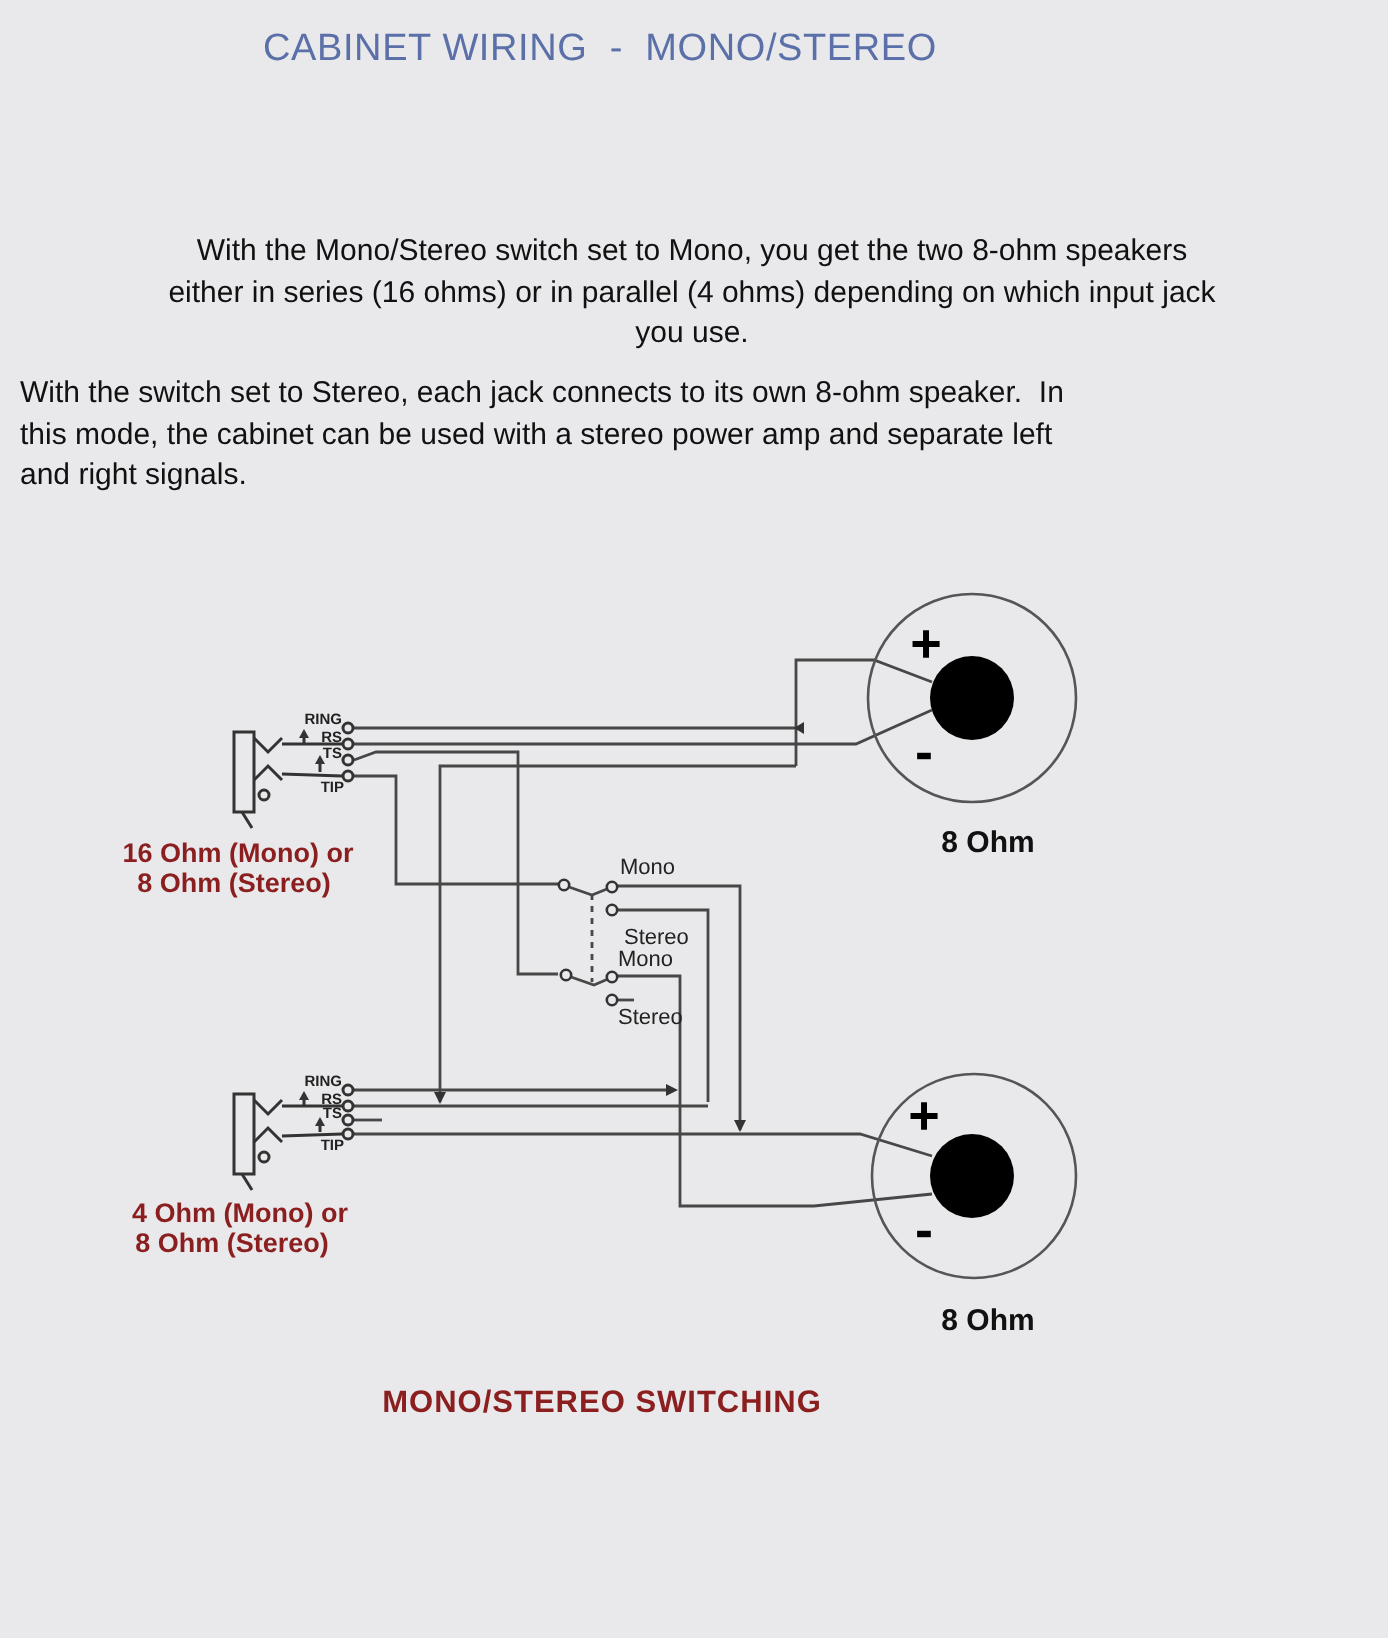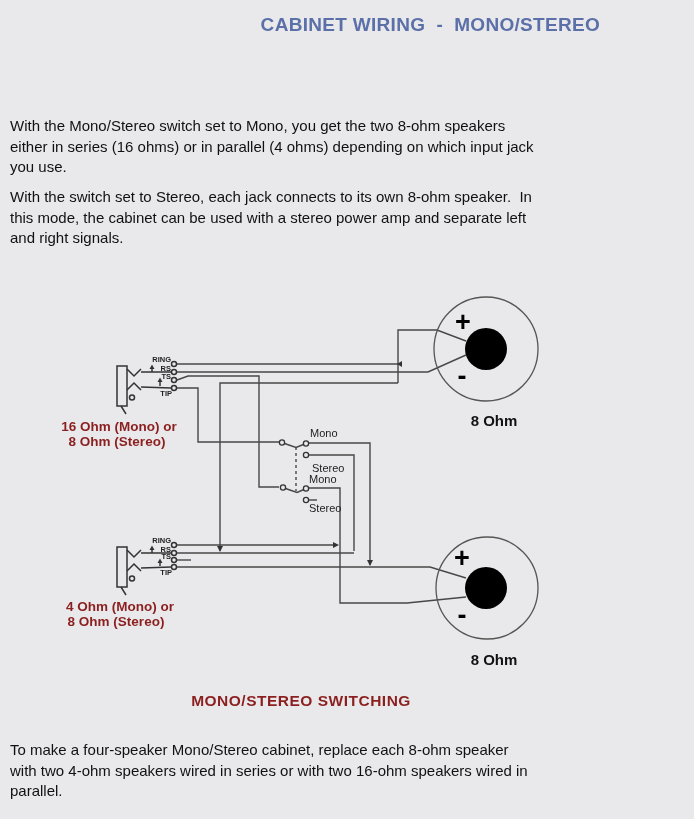--- a/index.html
+++ b/index.html
@@ -6,32 +6,32 @@
   .page{
     position:relative;
     width:694px;height:819px;
     background:#e9e9eb;
     font-family:"Liberation Sans",sans-serif;
     color:#111;
     overflow:hidden;
   }
   .title{
     position:absolute;top:14px;left:0;width:600px;
-    text-align:right;
-    font-size:19px;font-weight:bold;letter-spacing:.3px;
+    text-align:center;
+    font-size:19px;font-weight:normal;letter-spacing:.3px;
     color:#5b70a8;
     white-space:pre;
   }
   .para{
     position:absolute;left:10px;width:672px;
     font-size:15px;line-height:20.5px;
     white-space:pre-wrap;
   }
   .p1{top:58px;}
-  .p2{top:116px;}
+  .p2{top:116px;text-align:center;}
   .p3{top:187px;}
   .p4{top:740px;}
   svg.diagram{position:absolute;left:0;top:260px;}
   svg text{font-family:"Liberation Sans",sans-serif;}
   .jack-label{font-size:7.5px;font-weight:bold;fill:#222;}
   .sw-label{font-size:11px;fill:#222;}
   .red-label{font-size:13.5px;font-weight:bold;fill:#8b1f1f;}
   .caption{font-size:15.5px;font-weight:bold;fill:#8b1f1f;letter-spacing:.5px;}
   .spk-sign{font-size:27px;font-weight:bold;fill:#000;}
   .spk-label{font-size:15px;font-weight:bold;fill:#111;}
@@ -187,17 +187,14 @@
       <text class="red-label" x="117" y="446" text-anchor="middle">8 Ohm (Stereo)</text>
     </g>
     <g>
       <text class="red-label" x="120" y="611" text-anchor="middle">4 Ohm (Mono) or</text>
       <text class="red-label" x="116" y="626" text-anchor="middle">8 Ohm (Stereo)</text>
     </g>
 
     <text class="caption" x="301" y="706" text-anchor="middle">MONO/STEREO SWITCHING</text>
   </svg>
 
-  <div class="para p4">To make a four-speaker Mono/Stereo cabinet, replace each 8-ohm speaker
-with two 4-ohm speakers wired in series or with two 16-ohm speakers wired in
-parallel.</div>
 
 </div>
 
 </body></html>

